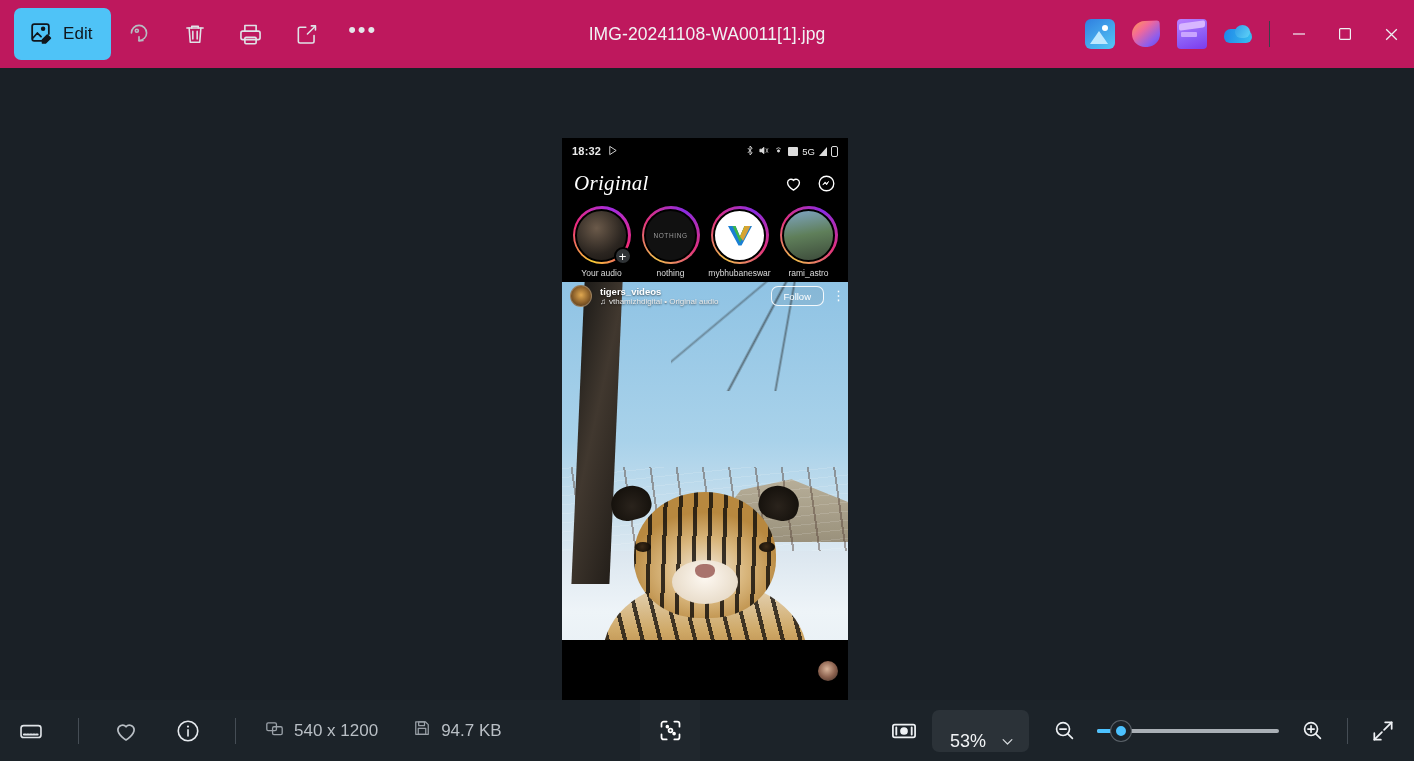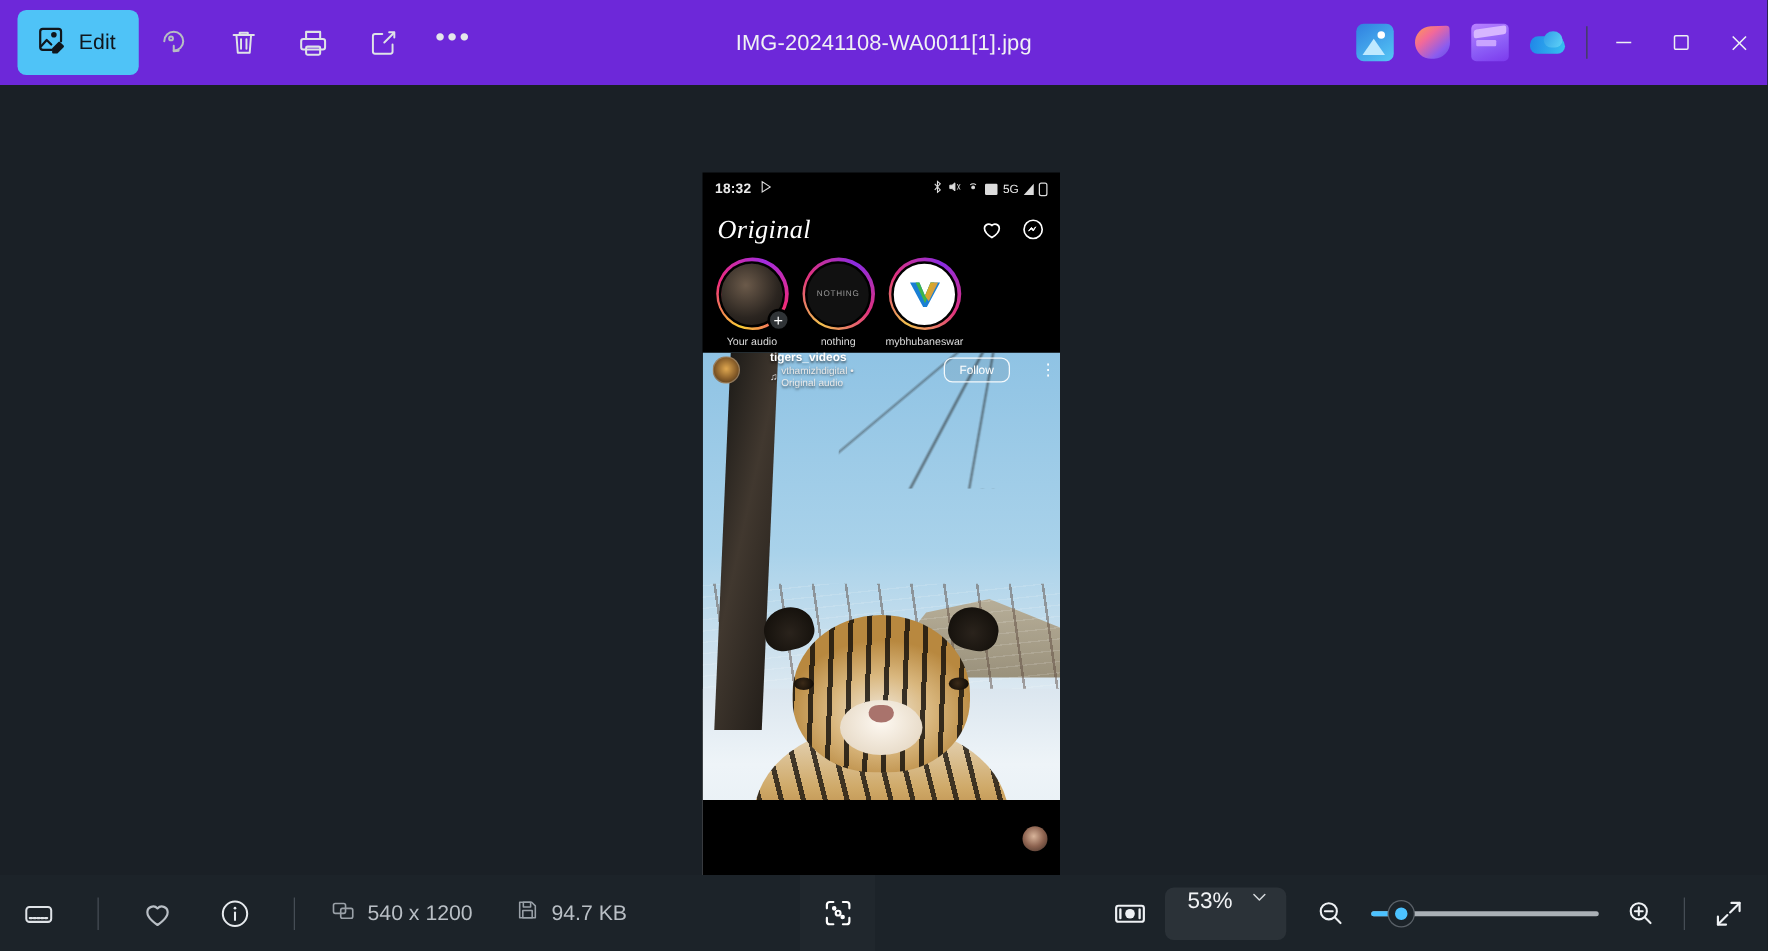--- a/index.html
+++ b/index.html
@@ -15,21 +15,21 @@
     background: #1a2026;
     display: flex; flex-direction: column;
   }
 
   
   .titlebar {
     height: 68px;
     display: flex; align-items: center;
     flex: 0 0 68px;
     position: relative;
-    background: #6d28d9;
+    background: #be185d;
     justify-content: space-between;
   }
   .tb-left { display: flex; align-items: center; padding-left: 8px; gap: 0px; }
   .edit-btn {
     display: flex; align-items: center; gap: 10px;
     background: #4fc3f7;
     color: #0b1116;
     height: 52px;
     padding: 0 18px 0 14px;
     border-radius: 7px;
@@ -257,21 +257,21 @@
   .tiger .paw {
     position:absolute; bottom: 2px; width: 64px; height: 34px;
     border-radius: 44% 44% 46% 46%;
     background: linear-gradient(180deg,#f2ece0 0%, #ddd2c0 70%, #c8bca8 100%);
   }
   .tiger .paw.l { left: 50px; }
   .tiger .paw.r { left: 100px; }
 
   .post-head {
     position:absolute; top:0; left:0; right:0; height: 28px;
-    display:flex; align-items:center; padding: 0 8px; gap: 24px;
+    display:flex; align-items:center; padding: 0 8px; gap: 8px;
   }
   .post-av {
     width: 22px; height: 22px; border-radius: 50%;
     background: radial-gradient(circle at 50% 45%, #e0a850 0%, #8a5f2a 55%, #3d2a14 100%);
     border: 1px solid rgba(255,255,255,.25);
     flex: 0 0 auto;
   }
   .post-meta { display:flex; flex-direction:column; line-height: 1.2; }
   .post-user { font-size: 9.5px; color: #fff; font-weight: 600; text-shadow: 0 1px 2px rgba(0,0,0,.6); }
   .post-audio { font-size: 8px; color: #e9e9e9; text-shadow: 0 1px 2px rgba(0,0,0,.6); display:flex; align-items:center; gap:3px;}
@@ -313,21 +313,21 @@
   }
   .vis-btn {
     width: 60px; height: 61px; display:flex;align-items:center;justify-content:center;
     background: #20272d; color:#fff; cursor:pointer;
   }
 
   .bb-right {
     margin-left:auto; display:flex; align-items:center; padding-right: 8px; gap: 4px;
   }
   .zoomsel {
-    display:flex; align-items:flex-start; gap: 14px;
+    display:flex; align-items:flex-end; gap: 14px;
     background: #2b3238; border-radius: 7px;
     height: 42px; padding: 0 14px 0 18px; color:#f1f3f5; font-size: 18px; cursor:pointer;
     margin-right: 8px;
   }
   .zoomsel .chev { color:#d6dadd; font-size: 12px; }
   .slider { width: 182px; height: 42px; display:flex; align-items:center; position:relative; margin: 0 6px;}
   .slider .track { position:absolute; left:0; right:0; height:4px; background:#aab0b6; border-radius:2px; }
   .slider .fill { position:absolute; left:0; width: 20px; height:4px; background:#4cc2ff; border-radius:2px;}
   .slider .thumb {
     position:absolute; left: 14px; width: 20px; height: 20px; border-radius:50%;
@@ -499,20 +499,26 @@
             <div class="inner av3">
               <svg width="30" height="24" viewBox="0 0 40 32">
                 <path d="M4 4 L14 4 L20 18 L26 4 L36 4 L22 30 L18 30 Z" fill="#1a7fd4"></path>
                 <path d="M14 4 L20 18 L26 4 L30 4 L20 26 L10 4 Z" fill="#3db54a"></path>
                 <path d="M20 18 L26 4 L34 4 L24 24 Z" fill="#f5a623" opacity=".85"></path>
               </svg>
             </div>
           </div>
           <div class="nm">mybhubaneswar</div>
         </div>
+        <div class="story">
+          <div class="ring plain">
+            <div class="inner av4"></div>
+          </div>
+          <div class="nm">rami_astro</div>
+        </div>
       </div>
 
       <div class="post">
         <div class="post-photo">
           <div class="branches"></div>
           <div class="hill"></div>
           <div class="fence"></div>
           <div class="snow"></div>
           <div class="trunk"></div>
           <div class="tiger">

